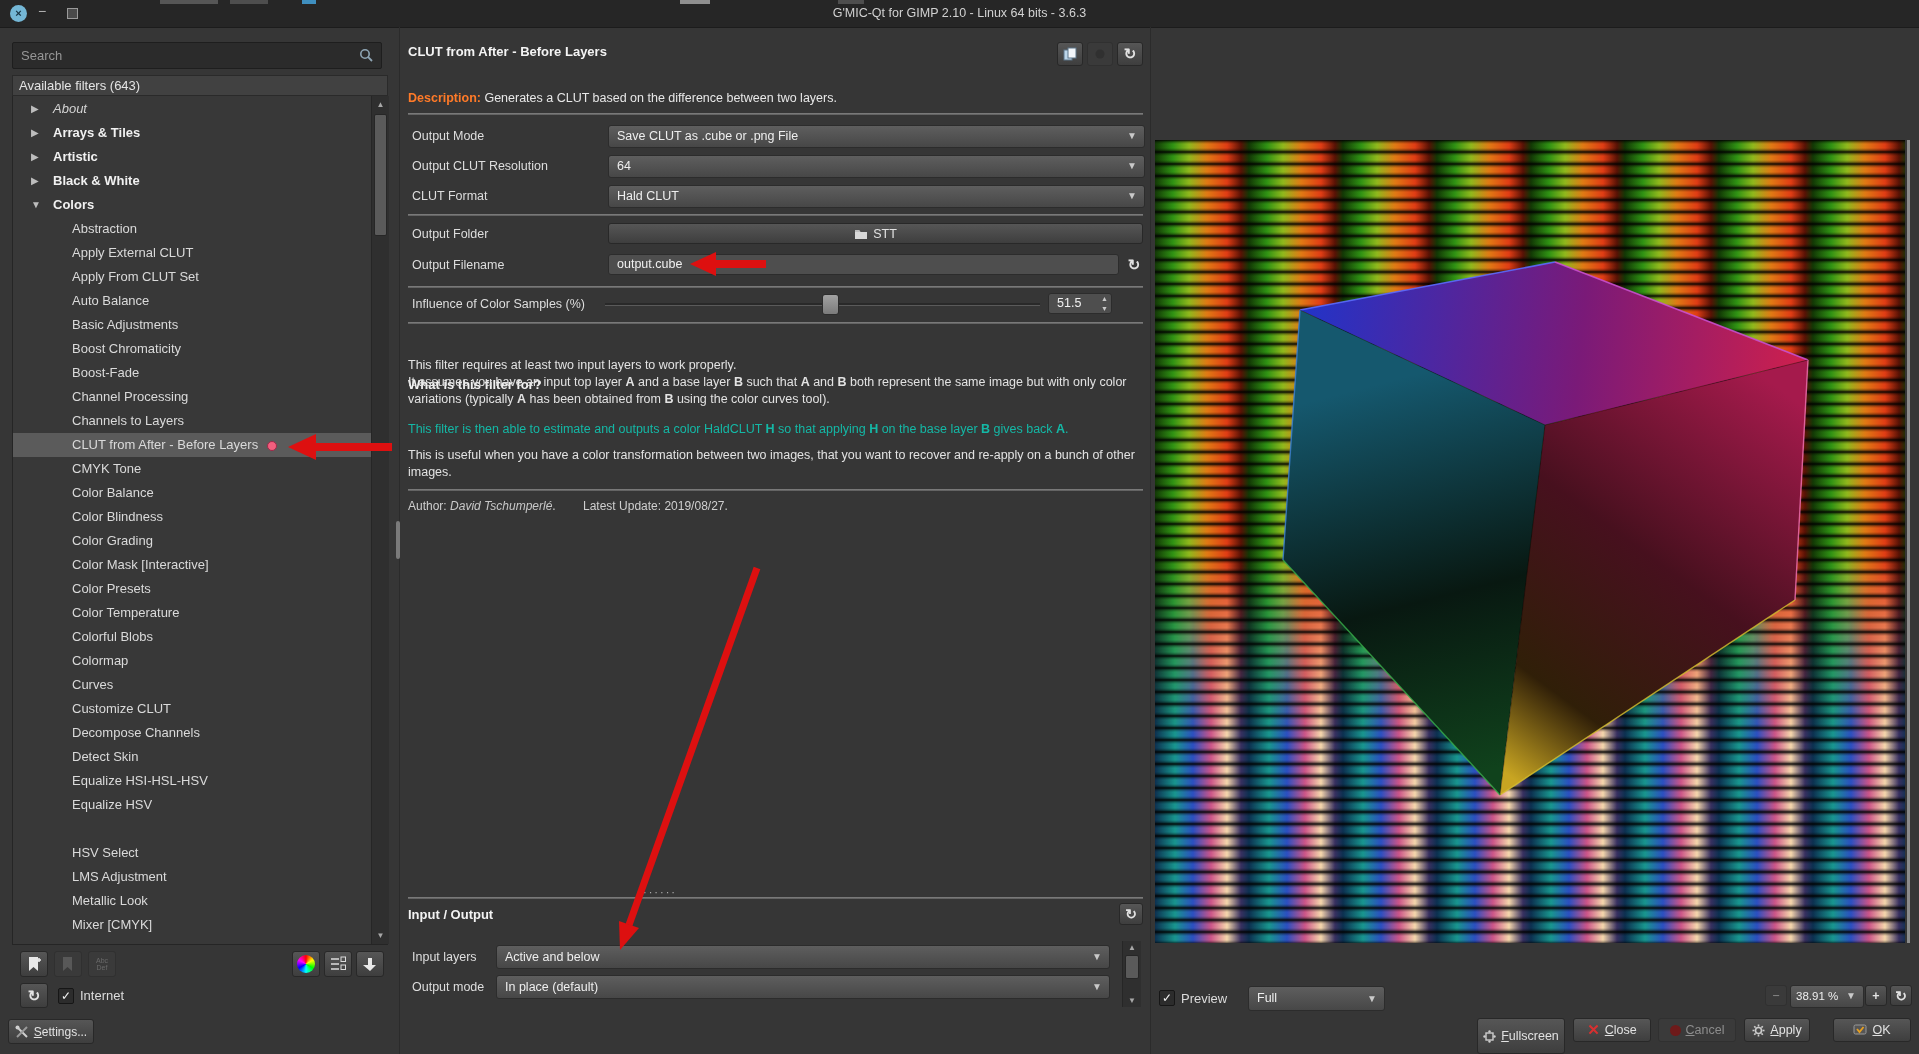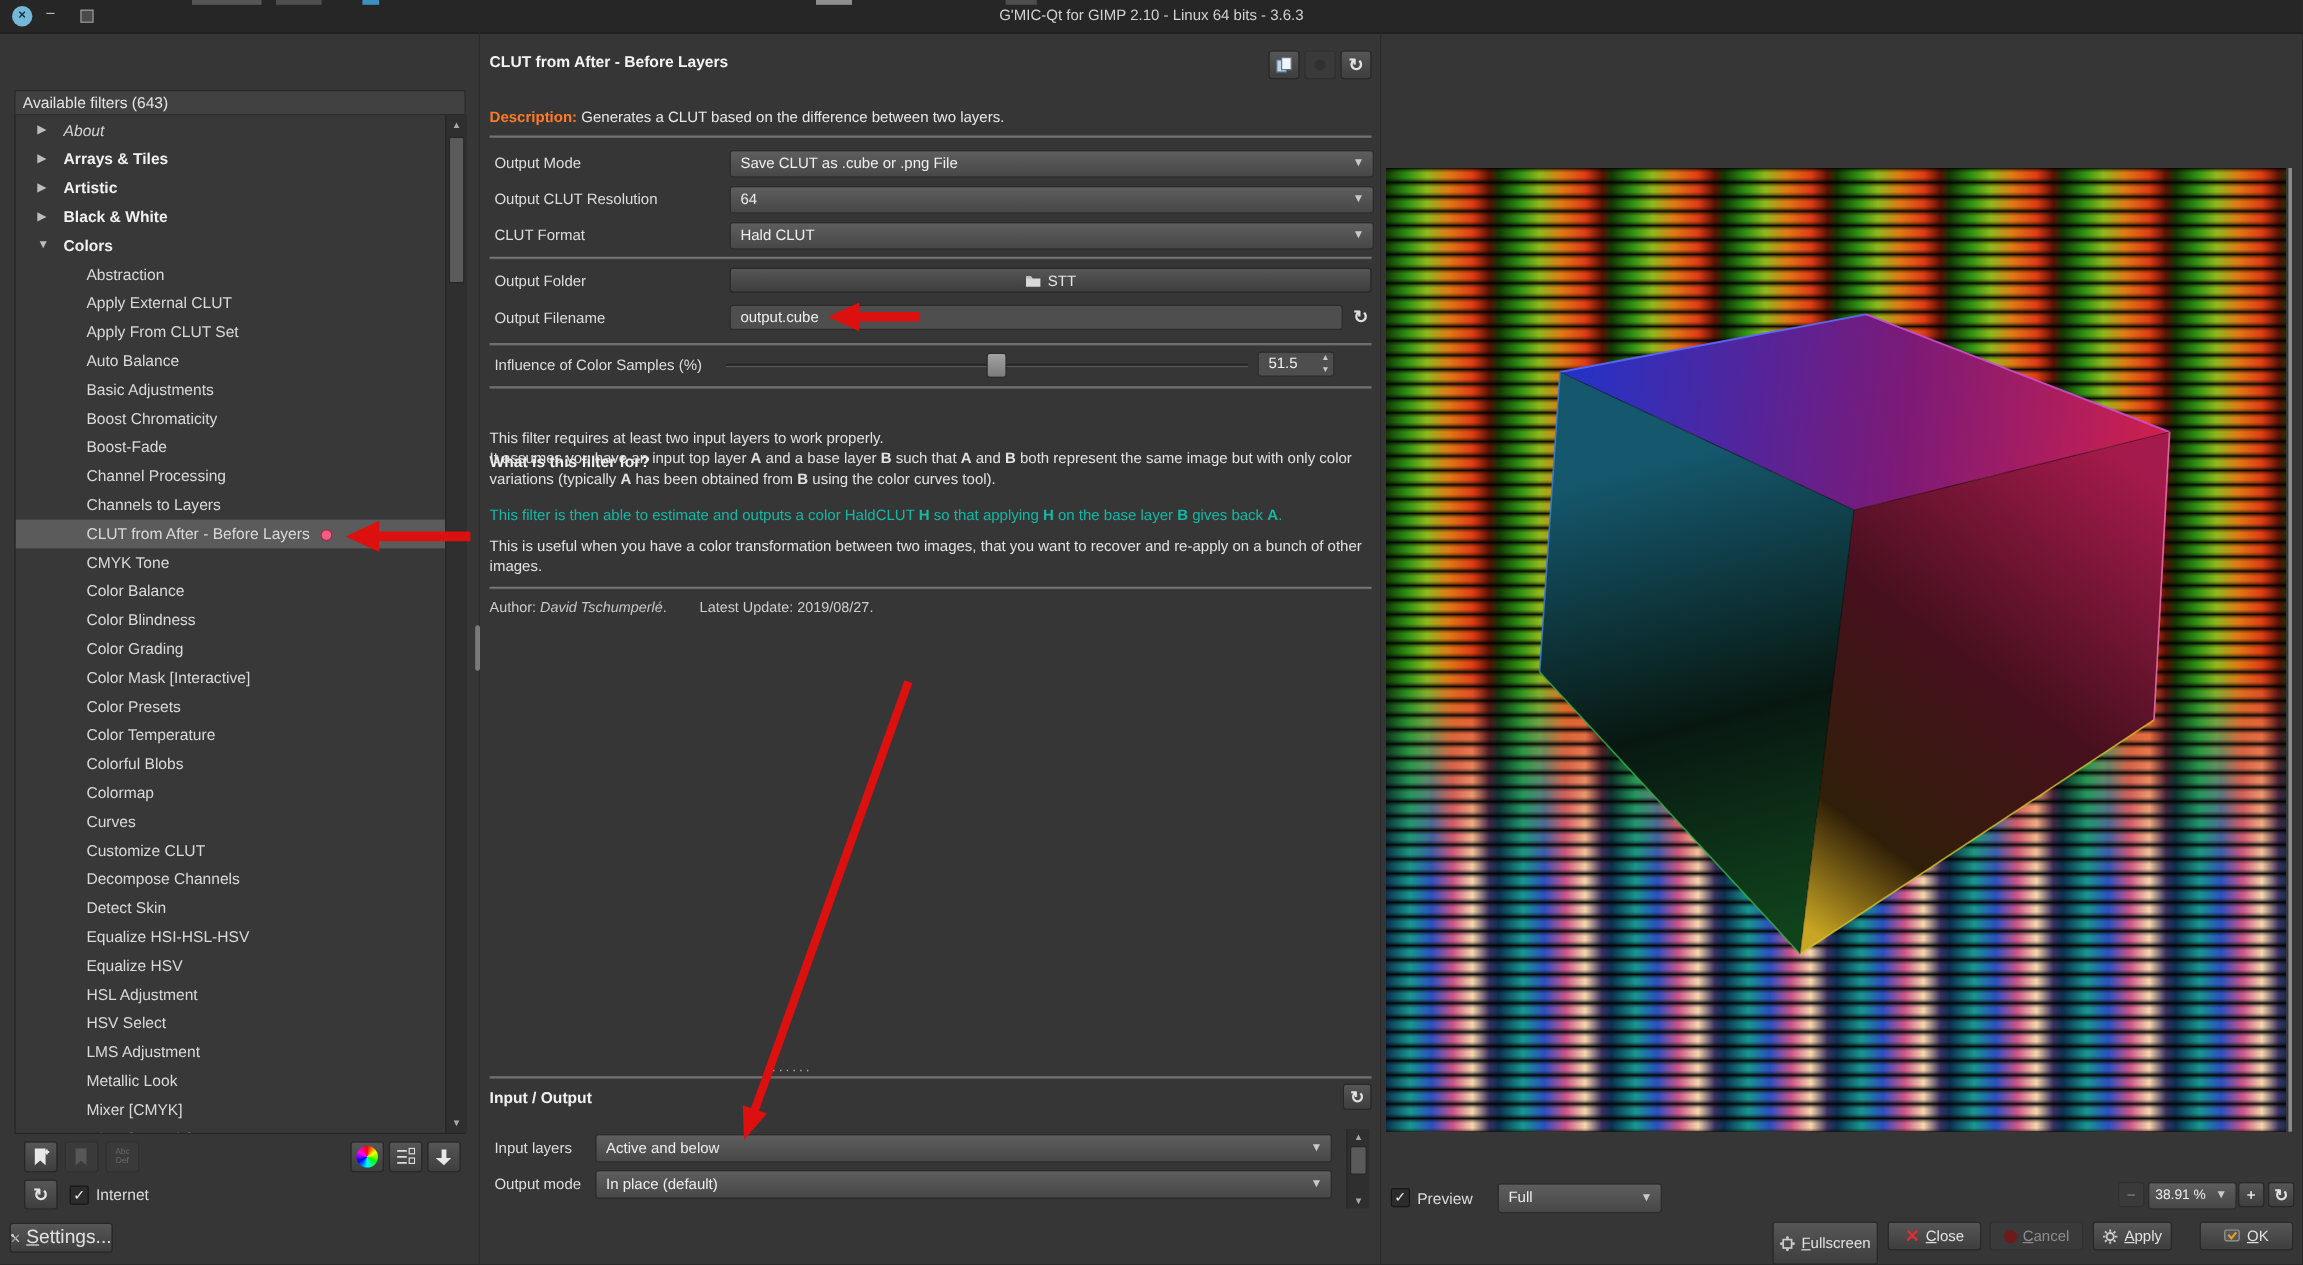--- a/index.html
+++ b/index.html
@@ -72,20 +72,27 @@
   <div class="abs topstrip" style="left:680px;width:30px;background:#8f8f8f;"></div>
   <div class="abs topstrip" style="left:838px;width:26px;background:#4e4e4e;"></div>
   <div class="abs closebtn">×</div>
   <div class="abs minbtn">−</div>
   <div class="abs restbtn"></div>
   <div class="abs wintitle">G'MIC-Qt for GIMP 2.10 - Linux 64 bits - 3.6.3</div>
 
   <div class="abs" style="left:399px;top:27px;width:1px;height:1027px;background:#2b2b2b;"></div>
   <div class="abs" style="left:1150px;top:27px;width:1px;height:1027px;background:#2b2b2b;"></div>
 
+  <div class="abs search">
+    <span class="ph">Search</span>
+    <svg class="abs" style="right:7px;top:5px;" width="15" height="15" viewBox="0 0 15 15">
+      <circle cx="6" cy="6" r="4.2" fill="none" stroke="#8fa6b5" stroke-width="1.6"></circle>
+      <line x1="9.2" y1="9.2" x2="13" y2="13" stroke="#8fa6b5" stroke-width="1.8"></line>
+    </svg>
+  </div>
 
   <div class="abs listbox"></div>
   <div class="abs listheader">Available filters (643)</div>
   <div class="abs" id="rows">
       <div class="tree-row" style="top: 0px;">
         <span class="tw">▶</span>
         <span class="lbl-cat italic">About</span>
       </div>
       <div class="tree-row" style="top: 24px;">
         <span class="tw">▶</span>
@@ -170,23 +177,20 @@
         <span class="lbl-child">Decompose Channels</span>
       </div>
       <div class="tree-row" style="top: 648px;">
         <span class="lbl-child">Detect Skin</span>
       </div>
       <div class="tree-row" style="top: 672px;">
         <span class="lbl-child">Equalize HSI-HSL-HSV</span>
       </div>
       <div class="tree-row" style="top: 696px;">
         <span class="lbl-child">Equalize HSV</span>
-      </div>
-      <div class="tree-row" style="top: 720px;">
-        <span class="lbl-child">HSL Adjustment</span>
       </div>
       <div class="tree-row" style="top: 744px;">
         <span class="lbl-child">HSV Select</span>
       </div>
       <div class="tree-row" style="top: 768px;">
         <span class="lbl-child">LMS Adjustment</span>
       </div>
       <div class="tree-row" style="top: 792px;">
         <span class="lbl-child">Metallic Look</span>
       </div>
@@ -239,21 +243,21 @@
   </div>
 
   <div class="abs btn3d" style="left:20px;top:983px;width:28px;height:25px;font-size:15px;font-weight:bold;">
     <span>↻</span>
   </div>
   <div class="abs check" style="left:58px;top:988px;">
     <span>✓</span>
   </div>
   <div class="abs" style="left:80px;top:988px;line-height:15px;">Internet</div>
 
-  <div class="abs btn3d" style="left:8px;top:1019px;width:86px;height:25px;font-size:16px;">
+  <div class="abs btn3d" style="left:8px;top:1019px;width:86px;height:25px;font-size:12px;">
     <svg width="14" height="14" viewBox="0 0 14 14">
       <line x1="2" y1="2" x2="12" y2="12" stroke="#cfcfcf" stroke-width="2"></line>
       <line x1="12" y1="2" x2="2" y2="12" stroke="#9a9a9a" stroke-width="2"></line>
       <circle cx="2.5" cy="2.5" r="2" fill="#cfcfcf"></circle>
     </svg>
     <span><u>S</u>ettings...</span>
   </div>
 
   <div class="abs" style="left:408px;top:44px;font-weight:bold;font-size:13px;color:#f4f4f4;">CLUT from After - Before Layers</div>
 

